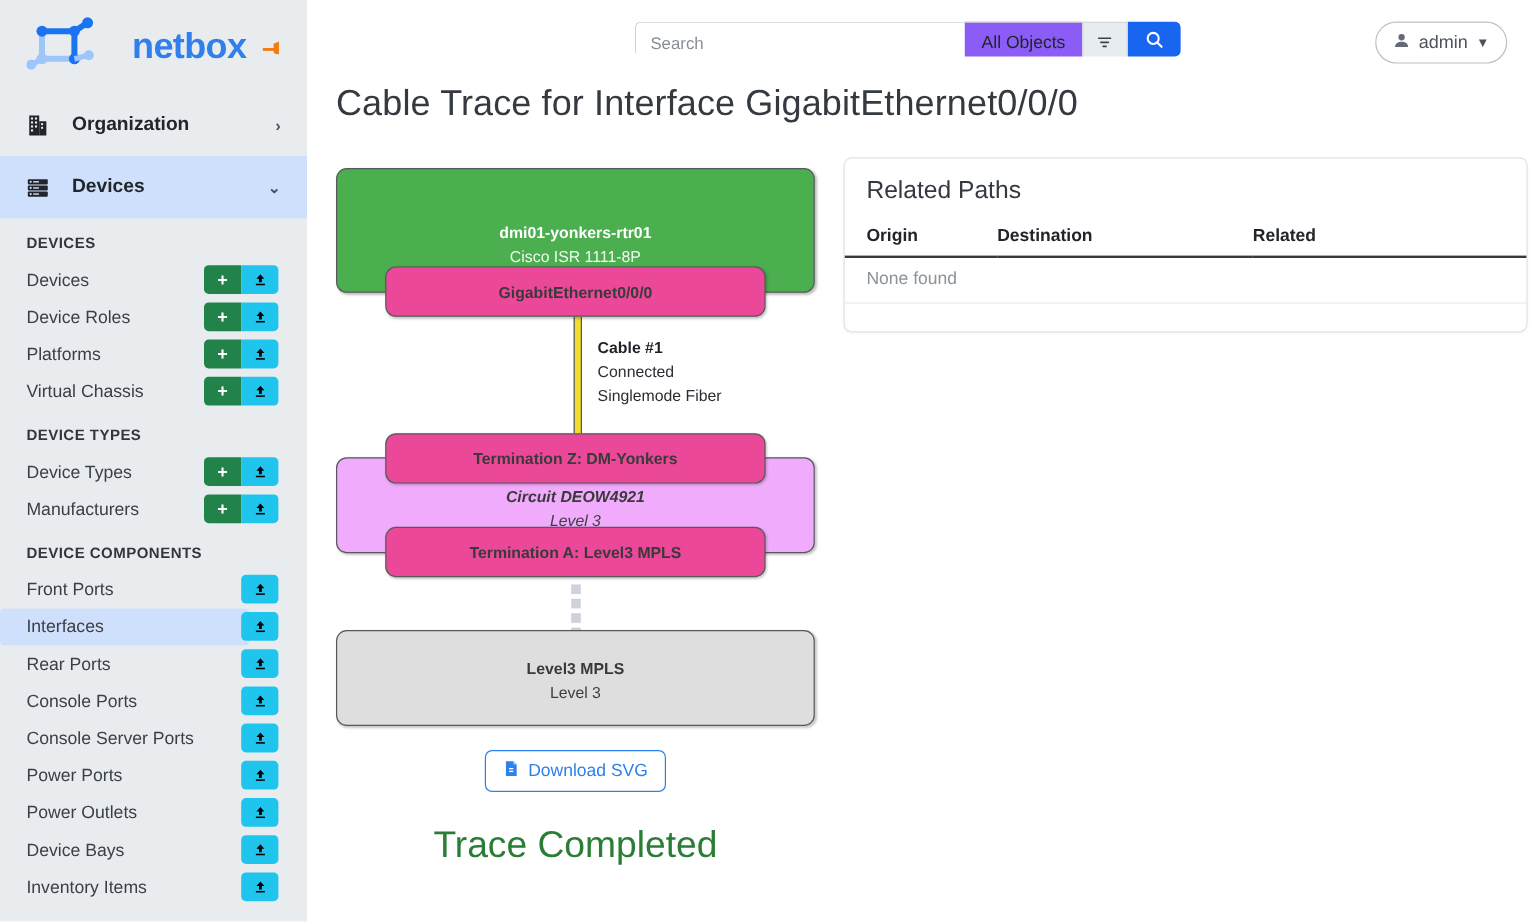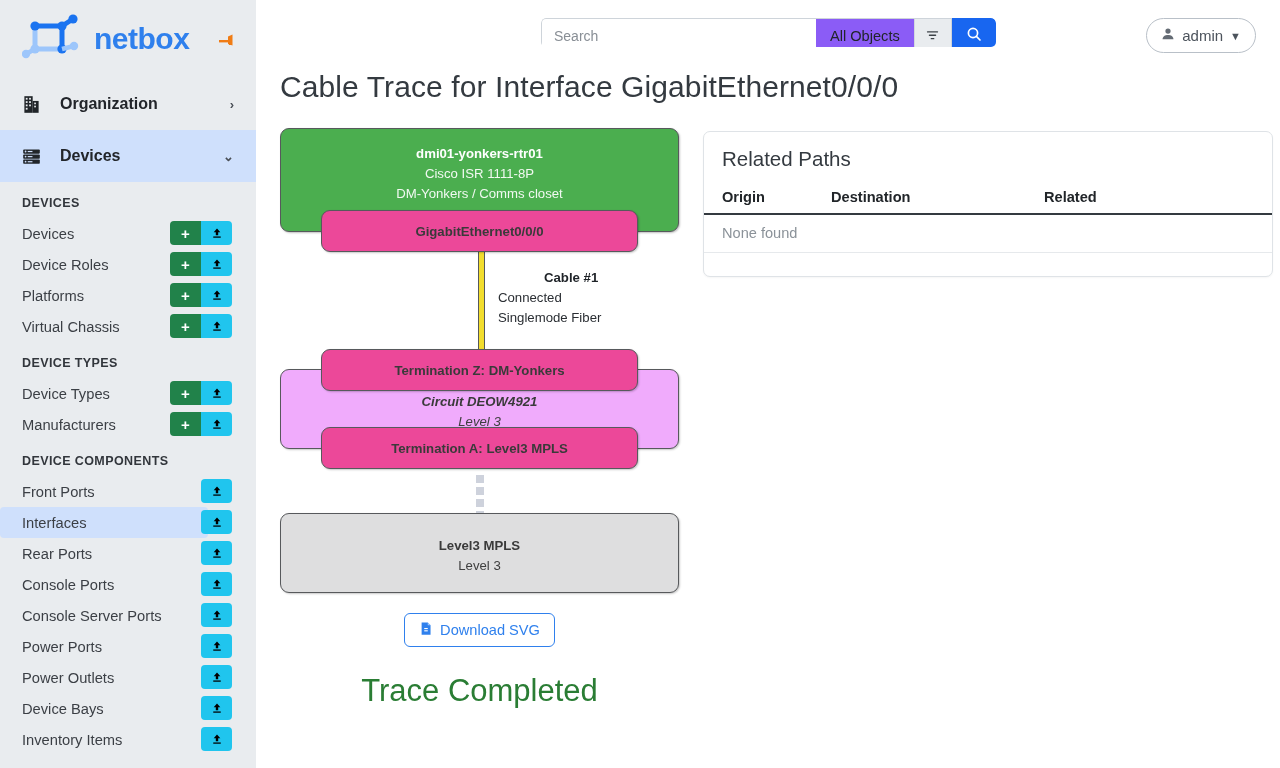--- a/index.html
+++ b/index.html
@@ -19,21 +19,21 @@
     background: #e9ecef;
     overflow: hidden;
     position: relative;
   }
   .brand {
     height: 78px;
     display: flex; align-items: center;
     padding: 0 18px 0 22px;
     position: relative;
   }
-  .brand-logo { display:flex; align-items:center; gap: 8px; }
+  .brand-logo { display:flex; align-items:center; gap: 24px; }
   .brand-word {
     font-size: 30px; font-weight: 700; color: #2f80ed;
     letter-spacing: -0.5px; line-height: 1;
   }
   .pin-icon { position: absolute; right: 22px; top: 33px; }
 
   .nav-group {
     display: flex; align-items: center;
     height: 52px; padding: 0 22px;
     cursor: pointer;
@@ -75,21 +75,21 @@
   .mini-imp.single { border-radius: 4px; width: 31px; }
 
   
   .main { flex: 1; height: 768px; position: relative; background: #fff; overflow: hidden; }
 
   .topbar {
     height: 70px; display: flex; align-items: center;
     padding: 0 24px; position: relative;
   }
   .search-wrap {
-    position: absolute; left: 285px; top: 18px;
+    position: absolute; left: 273px; top: 18px;
     display: flex; height: 29px;
     border-radius: 5px; overflow: hidden;
   }
   .search-input {
     width: 275px; height: 35px;
     border: 1px solid #ced4da; border-right: none;
     border-radius: 5px 0 0 5px;
     padding: 0 12px; font-size: 14px; color: #212529;
     outline: none; background: #fff;
     font-family: "Liberation Sans", sans-serif;
@@ -134,22 +134,23 @@
 
   .node {
     position: relative;
     border: 1px solid #57595c;
     border-radius: 9px;
     text-align: center;
   }
   .node-device {
     background: #4bae4f;
     height: 104px;
-    padding-top: 15px;
+    padding-top: 43px;
     box-shadow: 1px 1px 2px rgba(0,0,0,.25);
+    margin-top: 12px;
   }
   .node-device .n-title { font-size: 13.2px; font-weight: 700; color: #fff; line-height: 20px; }
   .node-device .n-sub { font-size: 13.2px; color: #f1f9f1; line-height: 20px; }
 
   .node-term {
     background: #ec4899;
     height: 42px;
     display: flex; align-items: center; justify-content: center;
     font-size: 13.2px; font-weight: 700; color: #3a3a3a;
     box-shadow: 1px 1px 2px rgba(0,0,0,.22);
@@ -177,21 +178,21 @@
   .node-provider .n-sub { font-size: 13.2px; color: #3f3f3f; line-height: 20px; }
 
   
   .cable-link { position: relative; height: 97px; }
   .cable-line {
     position: absolute; left: 198px; top: 0; width: 7px; height: 97px;
     background: #f2dd2e;
     border-left: 1px solid #55585b; border-right: 1px solid #55585b;
   }
   .cable-info { position: absolute; left: 218px; top: 16px; text-align: left; }
-  .cable-info .ci-title { font-size: 13.2px; font-weight: 700; color: #1f2328; line-height: 20px; margin-left: 46px; }
+  .cable-info .ci-title { font-size: 13.2px; font-weight: 700; color: #1f2328; line-height: 20px; }
   .cable-info .ci-line { font-size: 13.2px; color: #2a2e33; line-height: 20px; }
 
   .dotted-link { position: relative; height: 44px; }
   .dotted-link .dot {
     position: absolute; left: 196px; width: 8px; height: 8px; background: #ced2dc;
   }
 
   .dl-btn-row { text-align: center; margin-top: 20px; }
   .dl-btn {
     display: inline-flex; align-items: center; gap: 7px;

